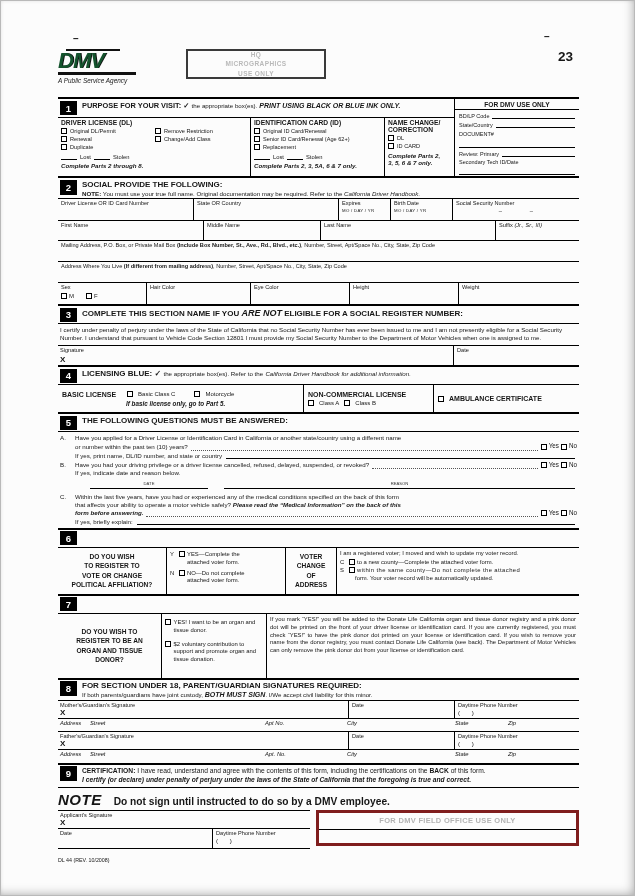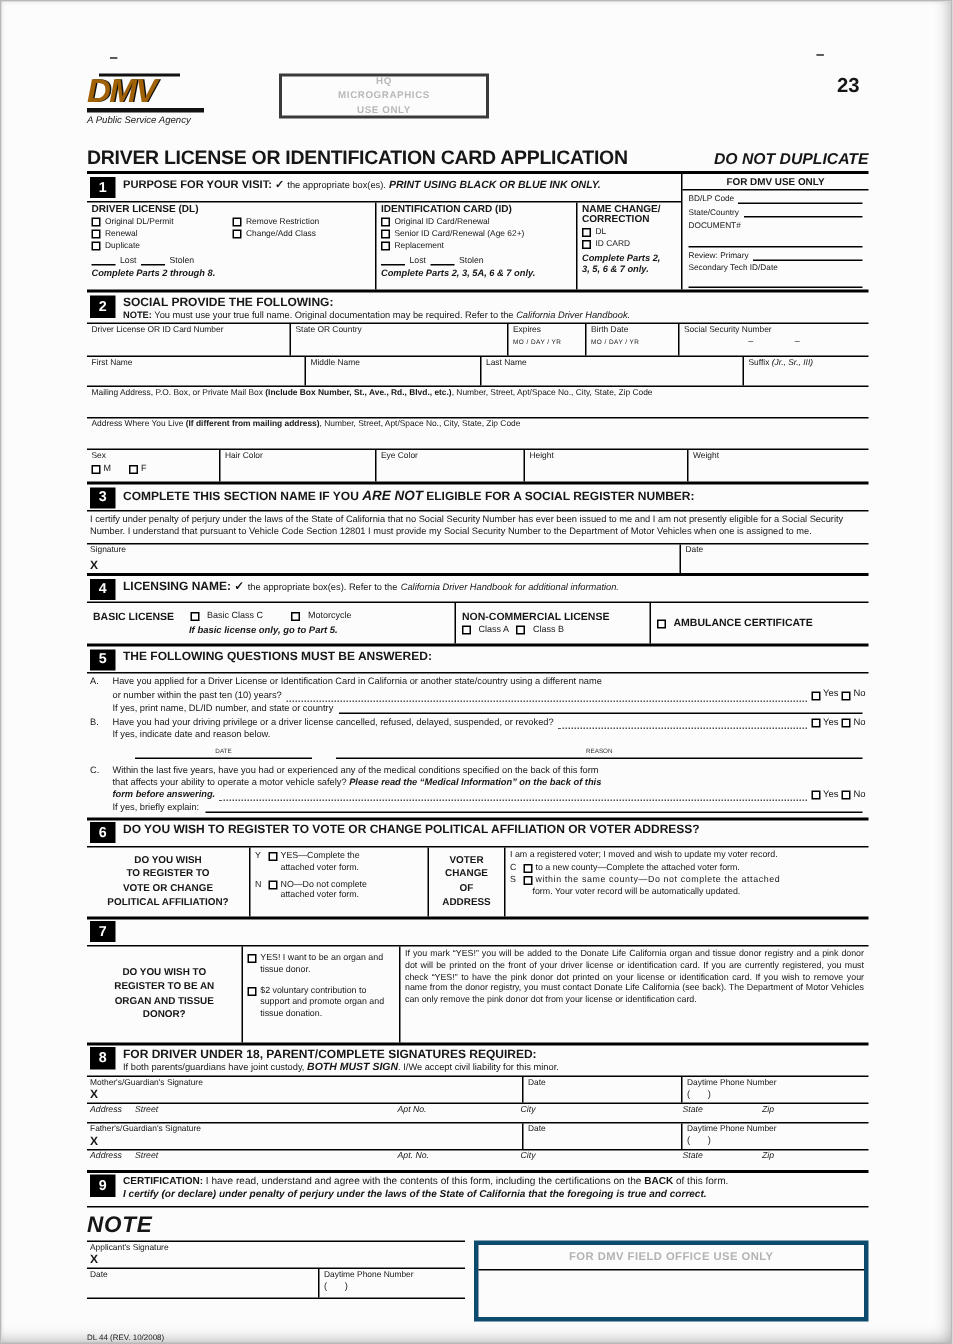--- a/index.html
+++ b/index.html
@@ -7,21 +7,21 @@
   .canvas{width:635px;height:896px;background:#fcfcfc;position:relative;overflow:hidden;
     border:1px solid #b9b9b9;color:#161616;
     box-shadow:inset -6px -6px 12px -7px rgba(0,0,0,.4), inset 2px 2px 5px -4px rgba(0,0,0,.25)}
   .trim{position:absolute;font-weight:bold;font-size:10px;color:#222}
   .content{position:absolute;left:57px;top:40px;width:521px}
 
   
   .hdr-top{display:flex;align-items:flex-start;height:48px;margin-top:8px}
   .logo{width:92px}
   .logo .bar{height:2px;background:#111;width:54px;margin:0 0 1px 8px}
-  .logo .dmv{font-weight:bold;font-style:italic;font-size:22px;line-height:.85;color:#a16207;letter-spacing:-1px;
+  .logo .dmv{font-weight:bold;font-style:italic;font-size:22px;line-height:.85;color:#14532d;letter-spacing:-1px;
     text-shadow:1px 0 #111}
   .logo .ubar{height:3px;background:#111;width:78px;margin-top:1px}
   .logo .tagline{font-style:italic;font-size:6.4px;margin-top:2px;white-space:nowrap}
   .micro{width:140px;height:30px;border:2px solid #3a3a3a;color:#b9b9b9;font-size:6.5px;font-weight:bold;
     text-align:center;display:flex;flex-direction:column;justify-content:center;line-height:1.4;letter-spacing:.4px;margin-left:36px}
   .pageno{margin-left:auto;font-weight:bold;font-size:13.5px;padding-right:6px}
   .titlerow{display:flex;justify-content:space-between;align-items:flex-end;margin:0 0 2px}
   .title{font-weight:bold;font-size:13px;letter-spacing:-.2px}
   .dnd{font-weight:bold;font-style:italic;font-size:10.5px}
 
@@ -114,21 +114,21 @@
   .s9line{font-size:6.7px;line-height:1.35}
   .stoprow{display:flex;align-items:baseline;gap:12px;padding:3px 0 2px}
   .stopword{font-size:15px;font-weight:bold;font-style:italic;letter-spacing:.5px}
   .stoptext{font-size:10.2px;font-weight:bold}
   .sigarea{display:flex;gap:6px}
   .sigleft{width:252px;border-top:1.5px solid #000}
   .sl1{height:18px;border-bottom:1px solid #000;padding:1px 2px;display:flex;flex-direction:column;justify-content:space-between}
   .sl2{display:flex;height:20px;border-bottom:1.5px solid #000}
   .sl2 .d{flex:1;padding:1px 2px;border-right:1px solid #000}
   .sl2 .p{width:97px;padding:1px 3px;font-size:5.6px}
-  .dmvfield{flex:1;border:3px solid #0c4a6e;height:54px;align-self:flex-start}
+  .dmvfield{flex:1;border:3px solid #7f1d1d;height:36px;align-self:flex-start}
   .dfhead{color:#b3b3b3;font-weight:bold;font-size:7.5px;text-align:center;padding:3.5px;border-bottom:1.5px solid #000;letter-spacing:.3px}
   .footer{font-size:5.3px;margin-top:8px}
   .paren{font-size:6.2px;word-spacing:10px}
 </style>
 </head>
 <body>
 
 <div class="canvas">
   <div class="trim" style="left:72px;top:32px">–</div>
   <div class="trim" style="left:543px;top:30px">–</div>
@@ -141,24 +141,20 @@
         <div class="dmv">DMV</div>
         <div class="ubar"></div>
         <div class="tagline">A Public Service Agency</div>
       </div>
       <div class="micro">
         <div>HQ</div>
         <div>MICROGRAPHICS</div>
         <div>USE ONLY</div>
       </div>
       <div class="pageno">23</div>
-    </div>
-    <div class="titlerow">
-      <div class="title">DRIVER LICENSE OR IDENTIFICATION CARD APPLICATION</div>
-      <div class="dnd">DO NOT DUPLICATE</div>
     </div>
 
     <div class="sec">
       <div class="s1wrap">
         <div class="s1left">
           <div class="purline">
             <div class="badge">1</div>
             <div class="purtext">
               <span>PURPOSE FOR YOUR VISIT:</span>
               <span>✓</span>
@@ -365,21 +361,21 @@
         </div>
         <div class="right">
             <div class="lbl">Date</div>
           </div>
       </div>
     </div>
 
     <div class="sec">
       <div class="sech">
         <div class="badge">4</div>
-        <div class="t"><span>LICENSING NAME:</span> <span>✓</span> <span class="sm">the appropriate box(es).  Refer to the</span> <span class="sm i">California Driver Handbook for additional information.</span></div>
+        <div class="t"><span>LICENSING BLUE:</span> <span>✓</span> <span class="sm">the appropriate box(es).  Refer to the</span> <span class="sm i">California Driver Handbook for additional information.</span></div>
       </div>
       <div class="s4row">
         <div class="s4c" style="width:245px">
           <div class="s4l1">
             <span class="s4basic">BASIC LICENSE</span>
             <span class="ck"></span>
               <span>Basic Class C</span>
             <span class="ck" style="margin-left:14px"></span>
               <span>Motorcycle</span>
           </div>
@@ -467,21 +463,20 @@
               <span>If yes, briefly explain:</span>
               <span class="wl"></span>
             </div>
         </div>
       </div>
     </div>
 
     <div class="sec">
       <div class="sech">
         <div class="badge">6</div>
-        <div class="t">DO YOU WISH TO REGISTER TO VOTE OR CHANGE POLITICAL AFFILIATION OR VOTER ADDRESS?</div>
       </div>
       <div class="tbl" style="min-height:46px">
         <div class="tc" style="width:108px;display:flex;flex-direction:column;justify-content:center">
           <div class="cbold">DO YOU WISH</div>
           <div class="cbold">TO REGISTER TO</div>
           <div class="cbold">VOTE OR CHANGE</div>
           <div class="cbold">POLITICAL AFFILIATION?</div>
         </div>
         <div class="tc" style="width:119px">
           <div class="vopt">
@@ -548,21 +543,21 @@
         <div class="tc" style="flex:1">
           <div class="s67txt just">If you mark “YES!” you will be added to the Donate Life California organ and tissue donor registry and a pink donor dot will be printed on the front of your driver license or identification card.  If you are currently registered, you must check “YES!” to have the pink donor dot printed on your license or identification card. If you wish to remove your name from the donor registry, you must contact Donate Life California (see back). The Department of Motor Vehicles can only remove the pink donor dot from your license or identification card.</div>
         </div>
       </div>
     </div>
 
     <div class="sec">
       <div class="sech">
         <div class="badge">8</div>
         <div>
-          <div class="t">FOR DRIVER UNDER 18, PARENT/COMPLETE SIGNATURES REQUIRED:</div>
+          <div class="t">FOR SECTION UNDER 18, PARENT/GUARDIAN SIGNATURES REQUIRED:</div>
           <div class="sm"><span>If both parents/guardians have joint custody,</span> <span class="bi" style="font-size:7px">BOTH MUST SIGN</span><span>. I/We accept civil liability for this minor.</span></div>
         </div>
       </div>
       <div class="srow">
         <div class="c1">
           <div class="lbl">Mother's/Guardian's Signature</div>
           <div class="xmark">X</div>
         </div>
         <div class="c2">
             <div class="lbl">Date</div>
@@ -611,20 +606,21 @@
           <span>I have read, understand and agree with the contents of this form, including the certifications on the</span>
           <span class="b">BACK</span>
           <span>of this form.</span><br>
           <span class="bi">I certify (or declare) under penalty of perjury under the laws of the State of California that the foregoing is true and correct.</span>
         </div>
       </div>
     </div>
 
     <div class="stoprow">
       <span class="stopword">NOTE</span>
+      <span class="stoptext">Do not sign until instructed to do so by a DMV employee.</span>
     </div>
 
     <div class="sigarea">
       <div class="sigleft">
         <div class="sl1">
           <div class="lbl">Applicant's Signature</div>
           <div class="xmark">X</div>
         </div>
         <div class="sl2">
           <div class="d">

